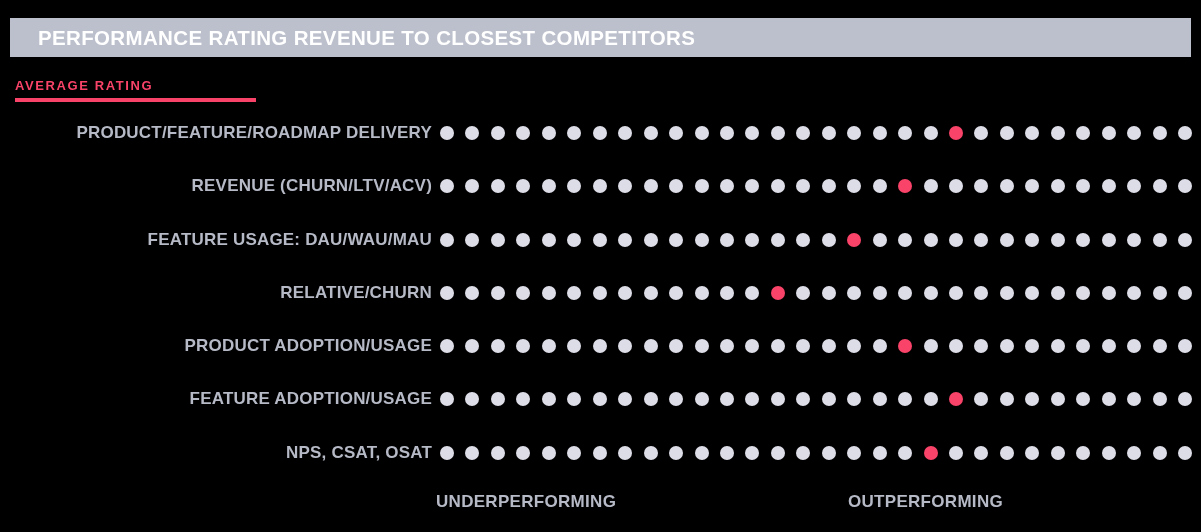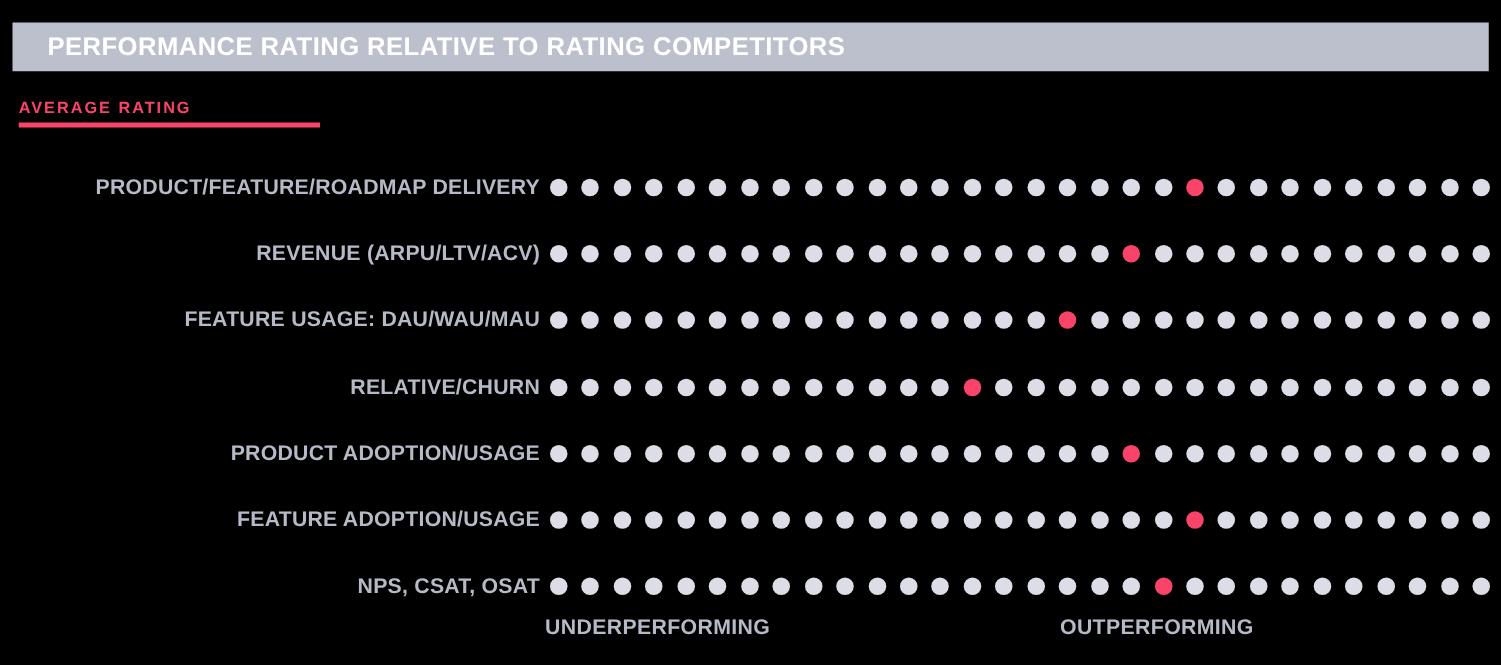--- a/index.html
+++ b/index.html
@@ -66,21 +66,20 @@
   .matrix {
     position: absolute;
     left: 0px;
     top: 123px;
     width: 1201px;
   }
   .row {
     position: relative;
     height: 53.3px;
     display: flex;
-    align-items: center;
   }
   .row-label {
     width: 432px;
     text-align: right;
     padding-right: 0px;
     color: #b6bac6;
     font-size: 17px;
     font-weight: bold;
     letter-spacing: 0.2px;
     white-space: nowrap;
@@ -131,21 +130,21 @@
     letter-spacing: 0.3px;
     white-space: nowrap;
   }
 </style>
 </head>
 <body>
 
 <div id="page">
 
   <div class="header-bar">
-    <div class="header-title">PERFORMANCE RATING RELATIVE TO RATING COMPETITORS</div>
+    <div class="header-title">PERFORMANCE RATING REVENUE TO CLOSEST COMPETITORS</div>
   </div>
 
   <div class="legend">
     <div class="legend-label">AVERAGE RATING</div>
     <div class="legend-rule"></div>
   </div>
 
   <div class="matrix">
       <div class="row">
         <div class="row-label">PRODUCT/FEATURE/ROADMAP DELIVERY</div>
@@ -176,21 +175,21 @@
           <div class="dot" style="left: 593.35px;"></div>
           <div class="dot" style="left: 618.8px;"></div>
           <div class="dot" style="left: 644.25px;"></div>
           <div class="dot" style="left: 669.7px;"></div>
           <div class="dot" style="left: 695.15px;"></div>
           <div class="dot" style="left: 720.6px;"></div>
           <div class="dot" style="left: 746.05px;"></div>
         </div>
       </div>
       <div class="row">
-        <div class="row-label">REVENUE (ARPU/LTV/ACV)</div>
+        <div class="row-label">REVENUE (CHURN/LTV/ACV)</div>
         <div class="dots">
           <div class="dot" style="left: 8px;"></div>
           <div class="dot" style="left: 33.45px;"></div>
           <div class="dot" style="left: 58.9px;"></div>
           <div class="dot" style="left: 84.35px;"></div>
           <div class="dot" style="left: 109.8px;"></div>
           <div class="dot" style="left: 135.25px;"></div>
           <div class="dot" style="left: 160.7px;"></div>
           <div class="dot" style="left: 186.15px;"></div>
           <div class="dot" style="left: 211.6px;"></div>

